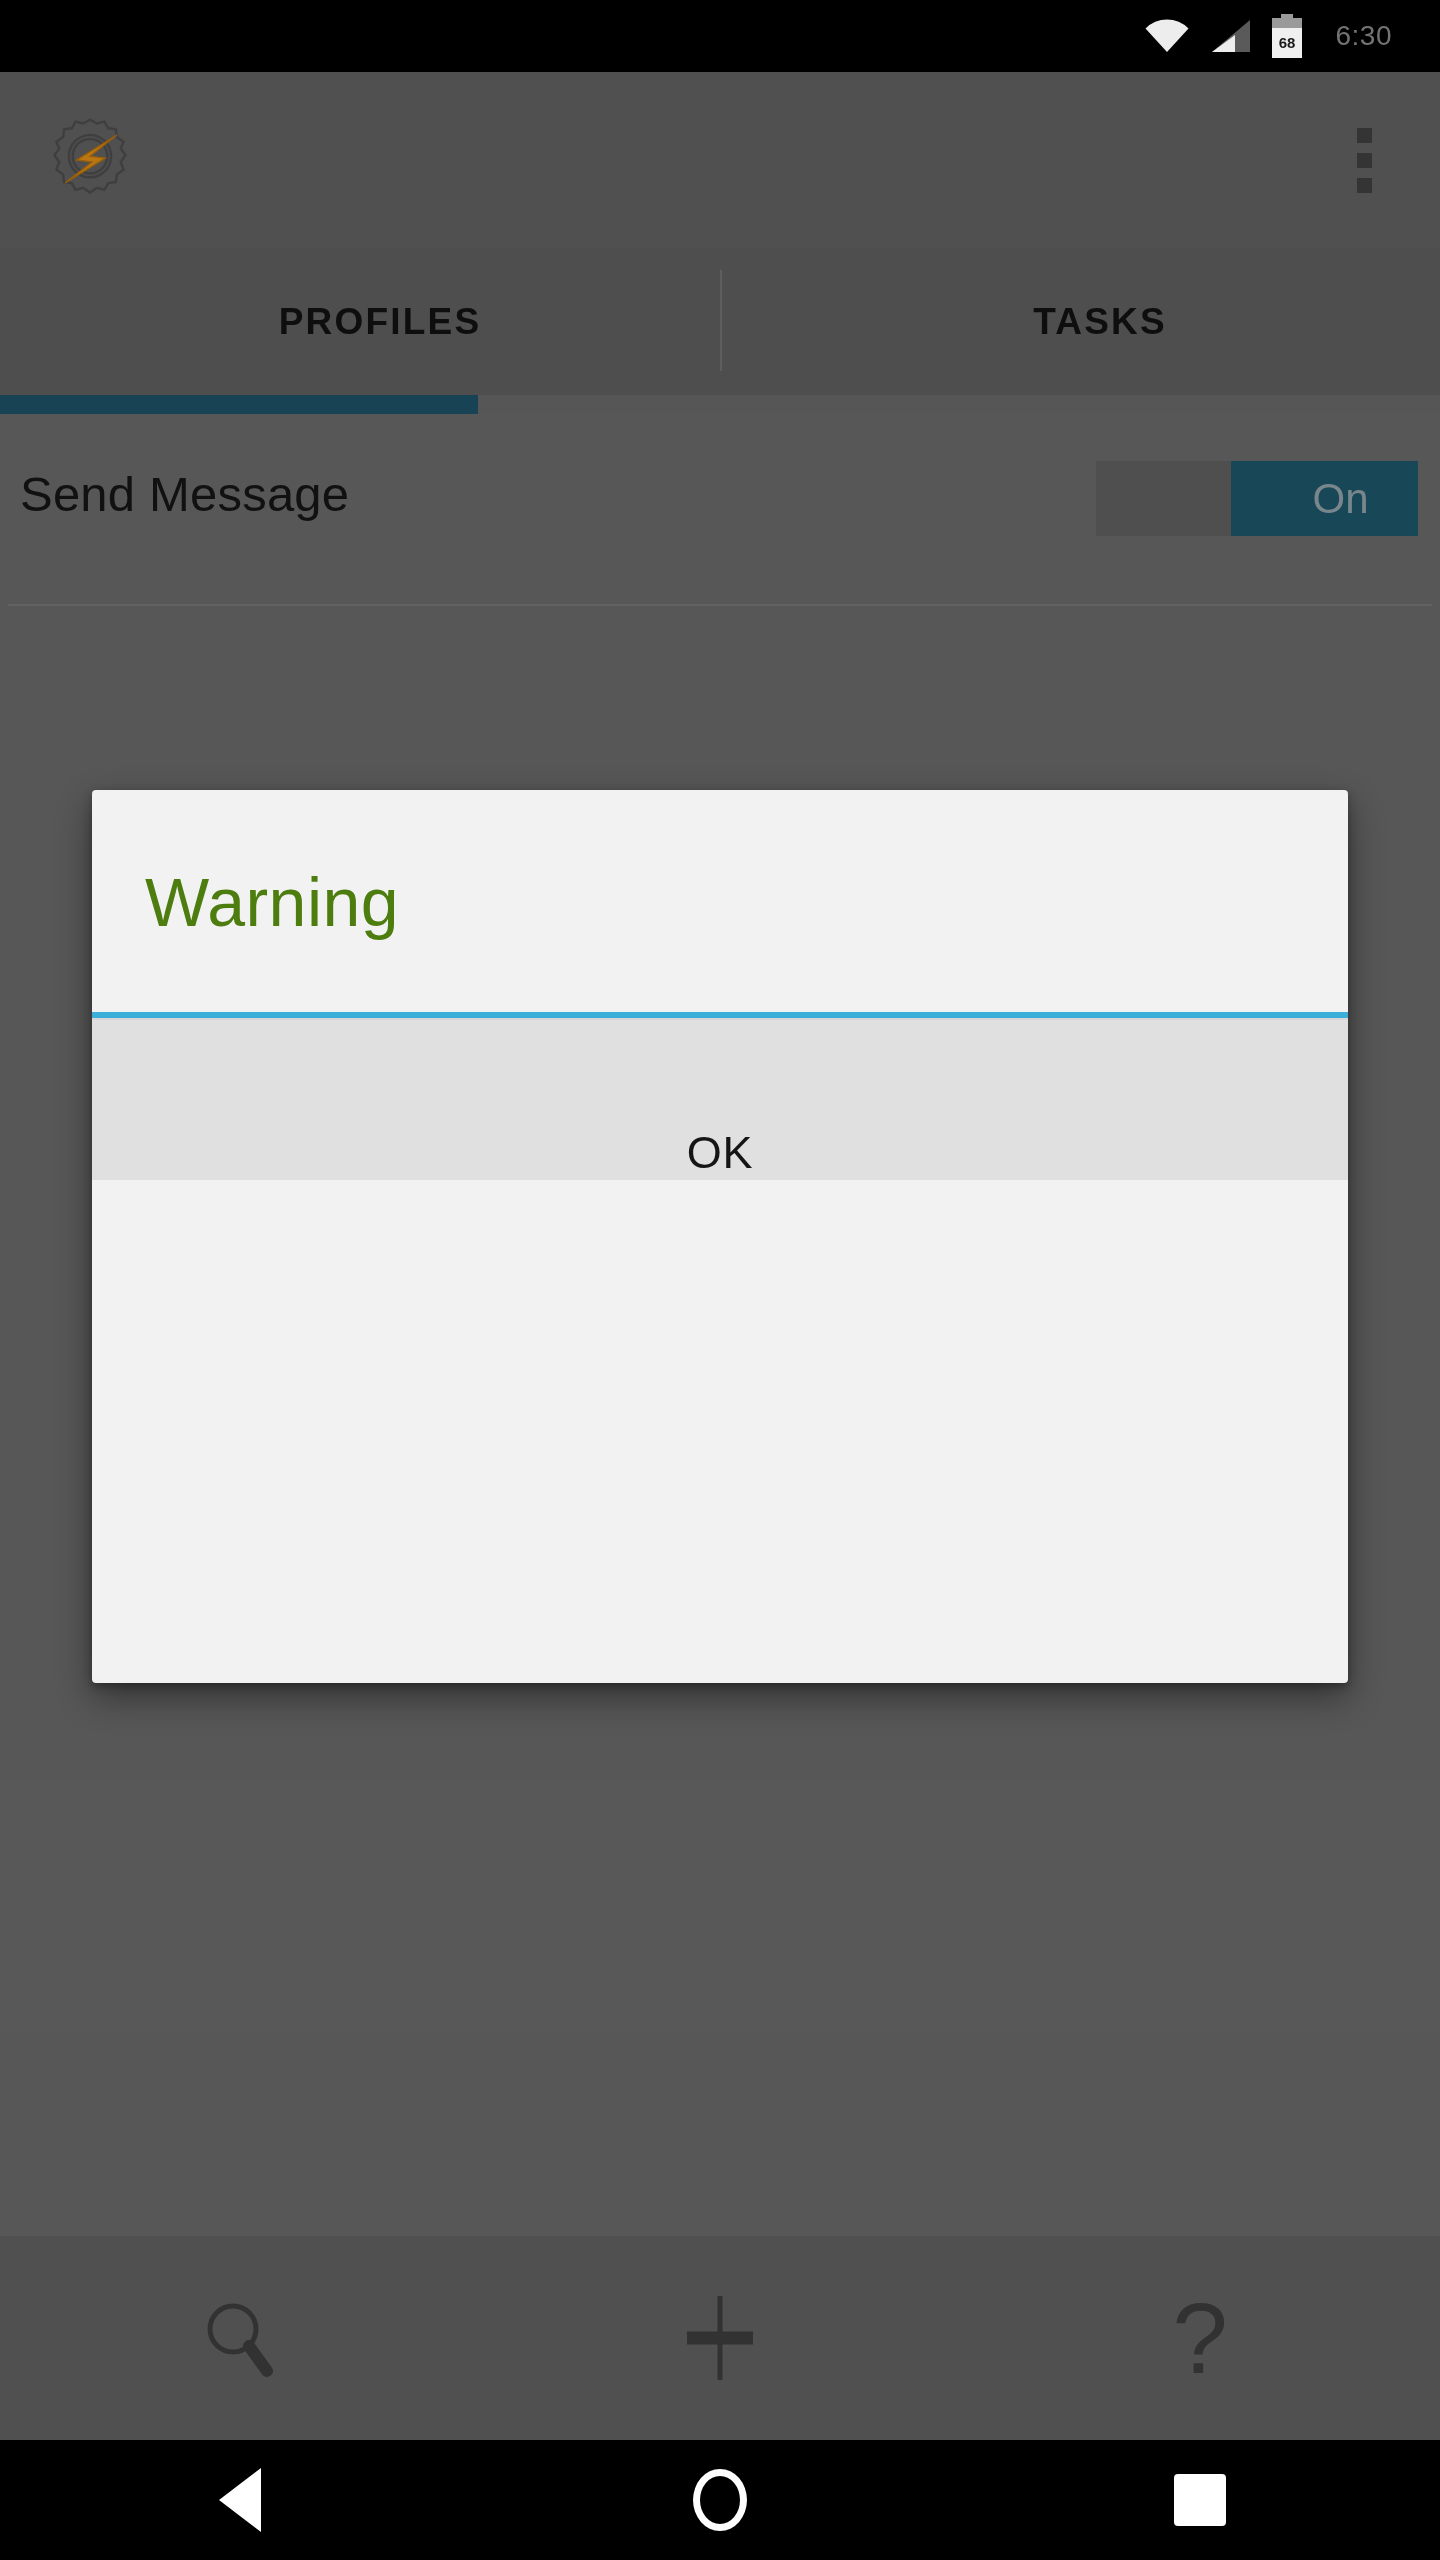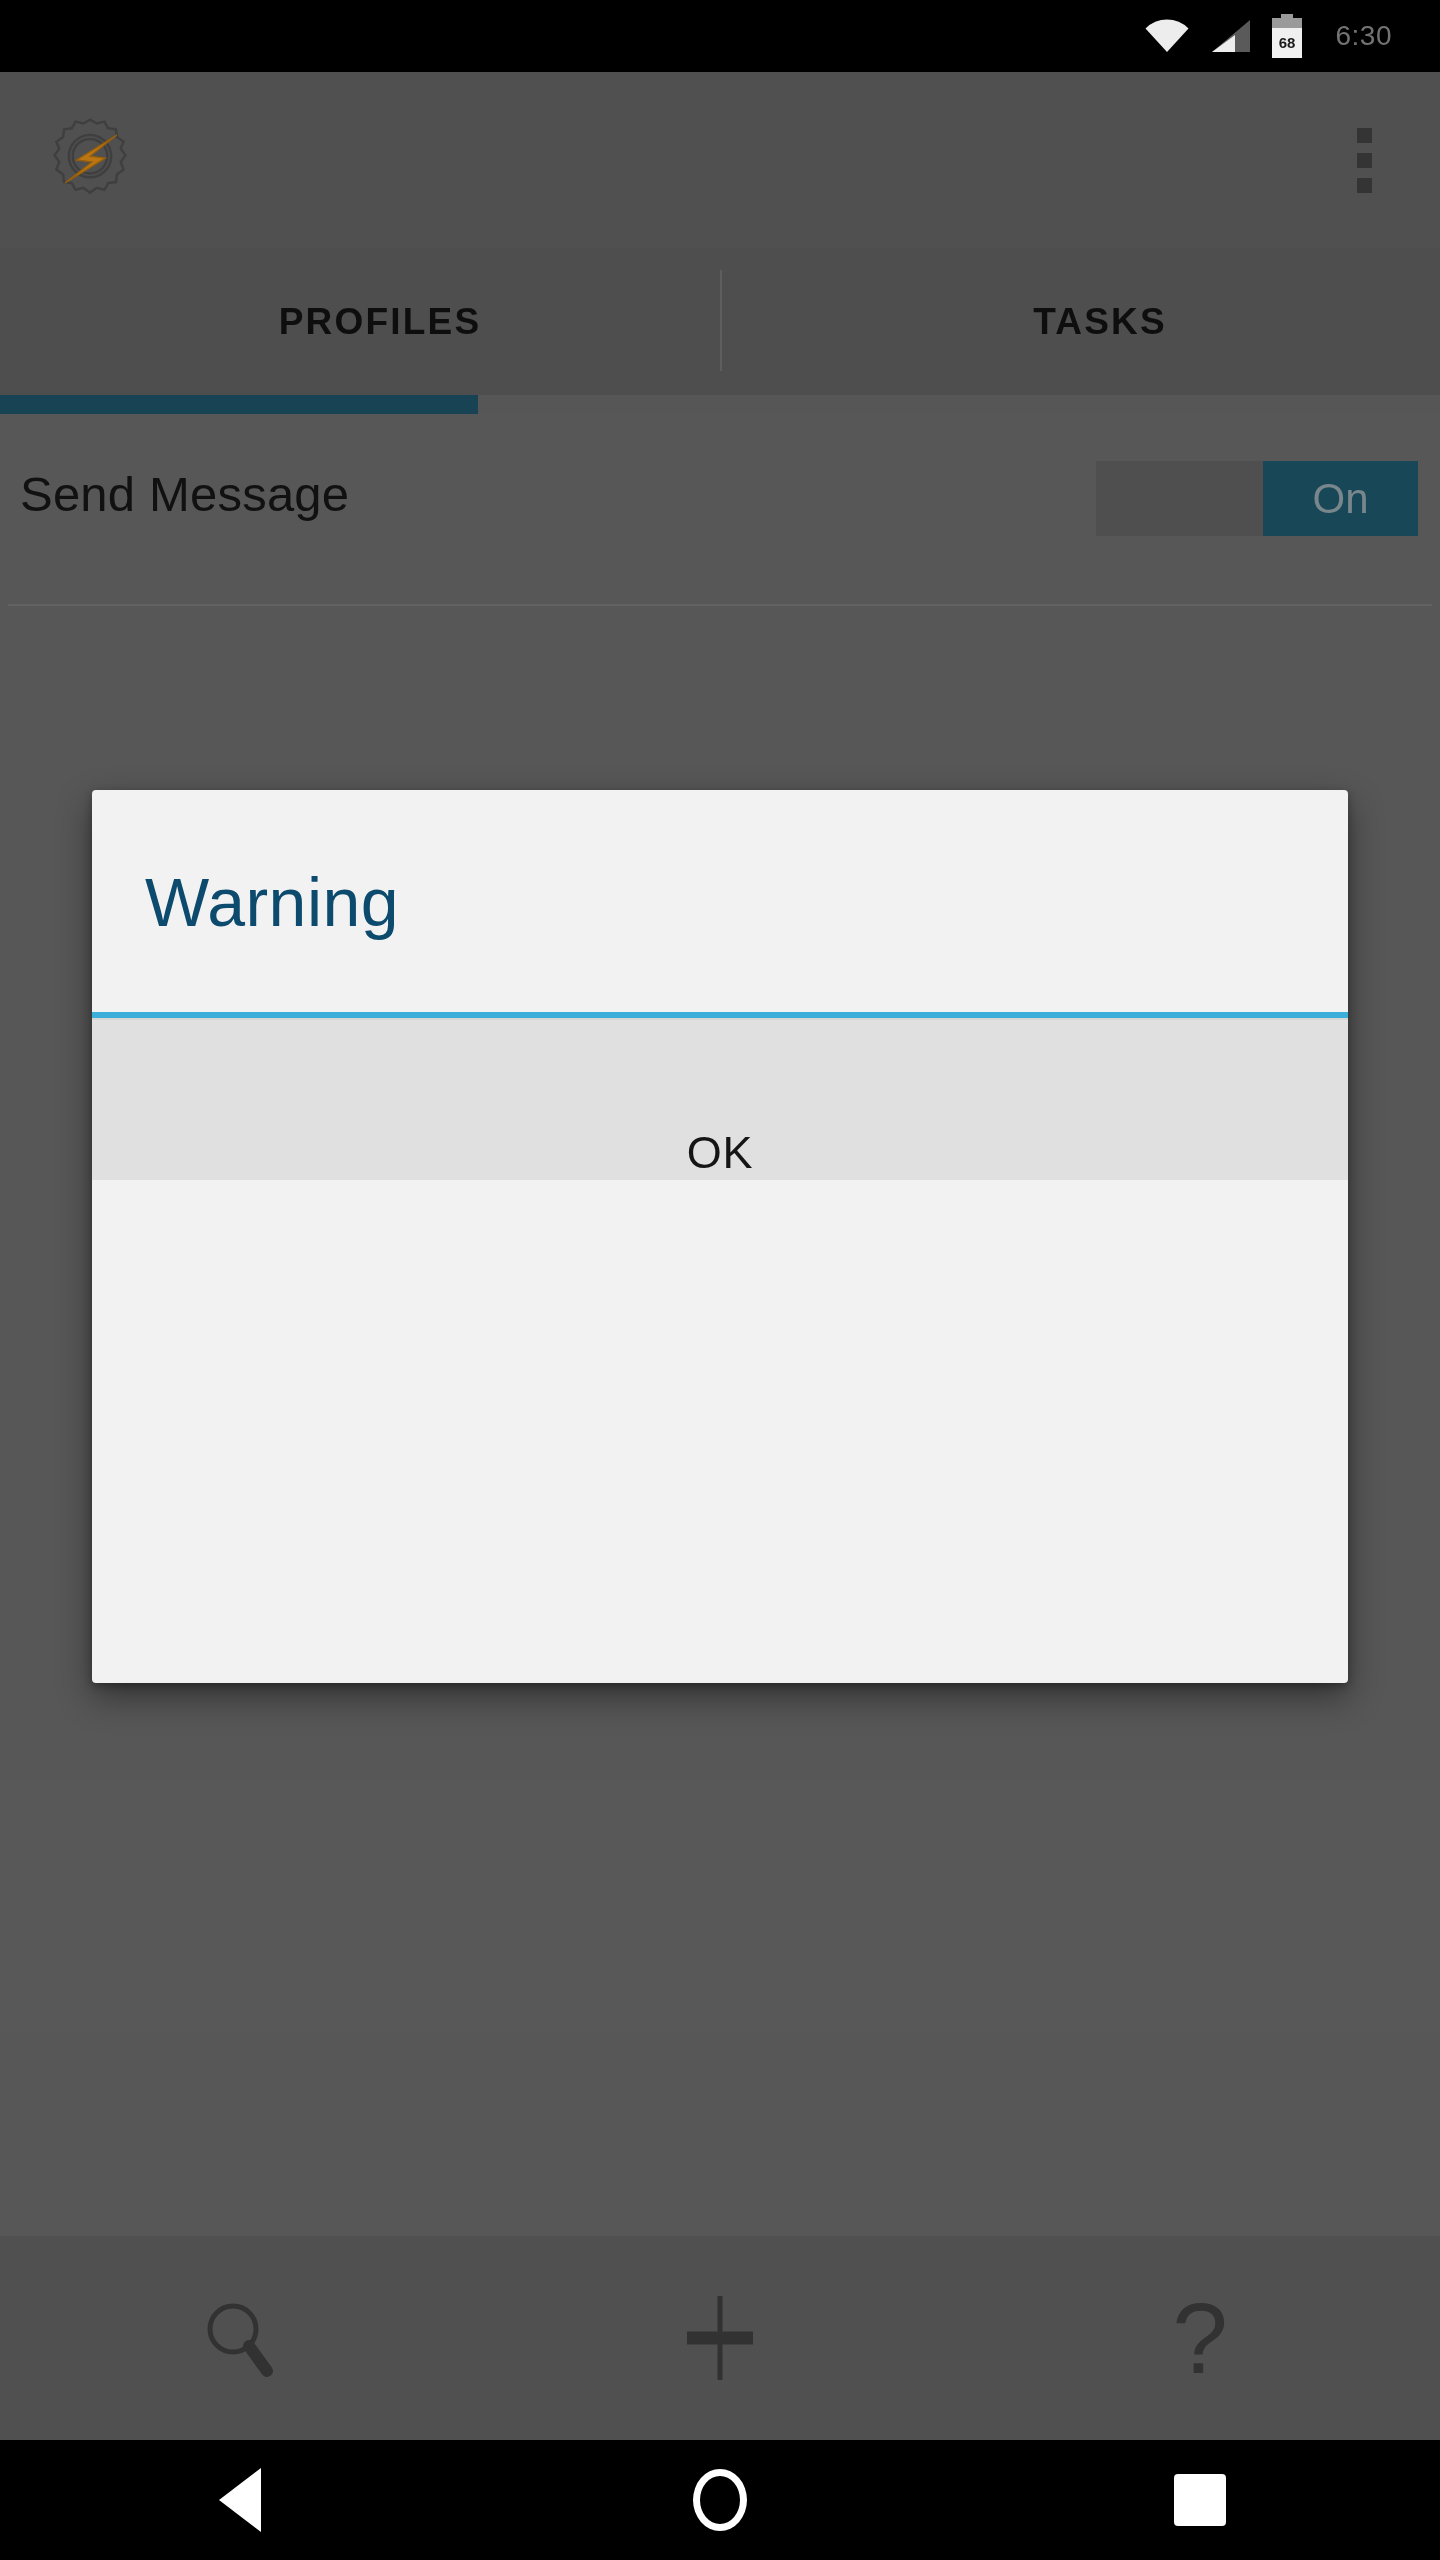--- a/index.html
+++ b/index.html
@@ -78,21 +78,21 @@
   .row-title{
     position:absolute;left:20px;top:52px;
     color:#141414;font-size:49px;letter-spacing:0.2px;
   }
   .toggle{
     position:absolute;right:22px;top:47px;width:322px;height:75px;
     display:flex;
   }
   .toggle-off-half{flex:1;background:#5C5C5C;}
   .toggle-on-half{
-    width:155px;background:#1D5366;display:flex;align-items:center;justify-content:center;
+    width:155px;background:#1D5366;display:flex;align-items:center;justify-content:center;padding-left:32px;
   }
   .toggle-on-label{color:#8D9EA5;font-size:42px;}
   .row-divider{
     position:absolute;left:8px;top:190px;width:1424px;height:2px;
     background:#737373;
   }
 
   
   .bottombar{
     position:absolute;left:0;top:2236px;width:1440px;height:204px;
@@ -131,21 +131,21 @@
     position:absolute;left:92px;top:790px;width:1256px;height:893px;
     background:#F2F2F2;border-radius:4px;
     box-shadow:0 14px 34px rgba(0,0,0,0.42), 0 3px 9px rgba(0,0,0,0.30);
     display:flex;flex-direction:column;overflow:hidden;
   }
   .dialog-title-wrap{
     height:222px;flex:0 0 222px;position:relative;
   }
   .dialog-title{
     position:absolute;left:53px;top:78px;
-    color:#0c4a6e;font-size:68px;line-height:1;letter-spacing:0.5px;
+    color:#4d7c0f;font-size:68px;line-height:1;letter-spacing:0.5px;
   }
   .dialog-rule{
     height:6px;flex:0 0 6px;background:#3BAFDA;
   }
   .dialog-body{
     flex:1;background:#F4F4F4;padding:59px 58px 0 58px;box-sizing:border-box;
   }
   .dialog-p{
     color:#262626;font-size:42px;line-height:1.33;margin:0 0 48px 0;
     letter-spacing:-0.2px;

